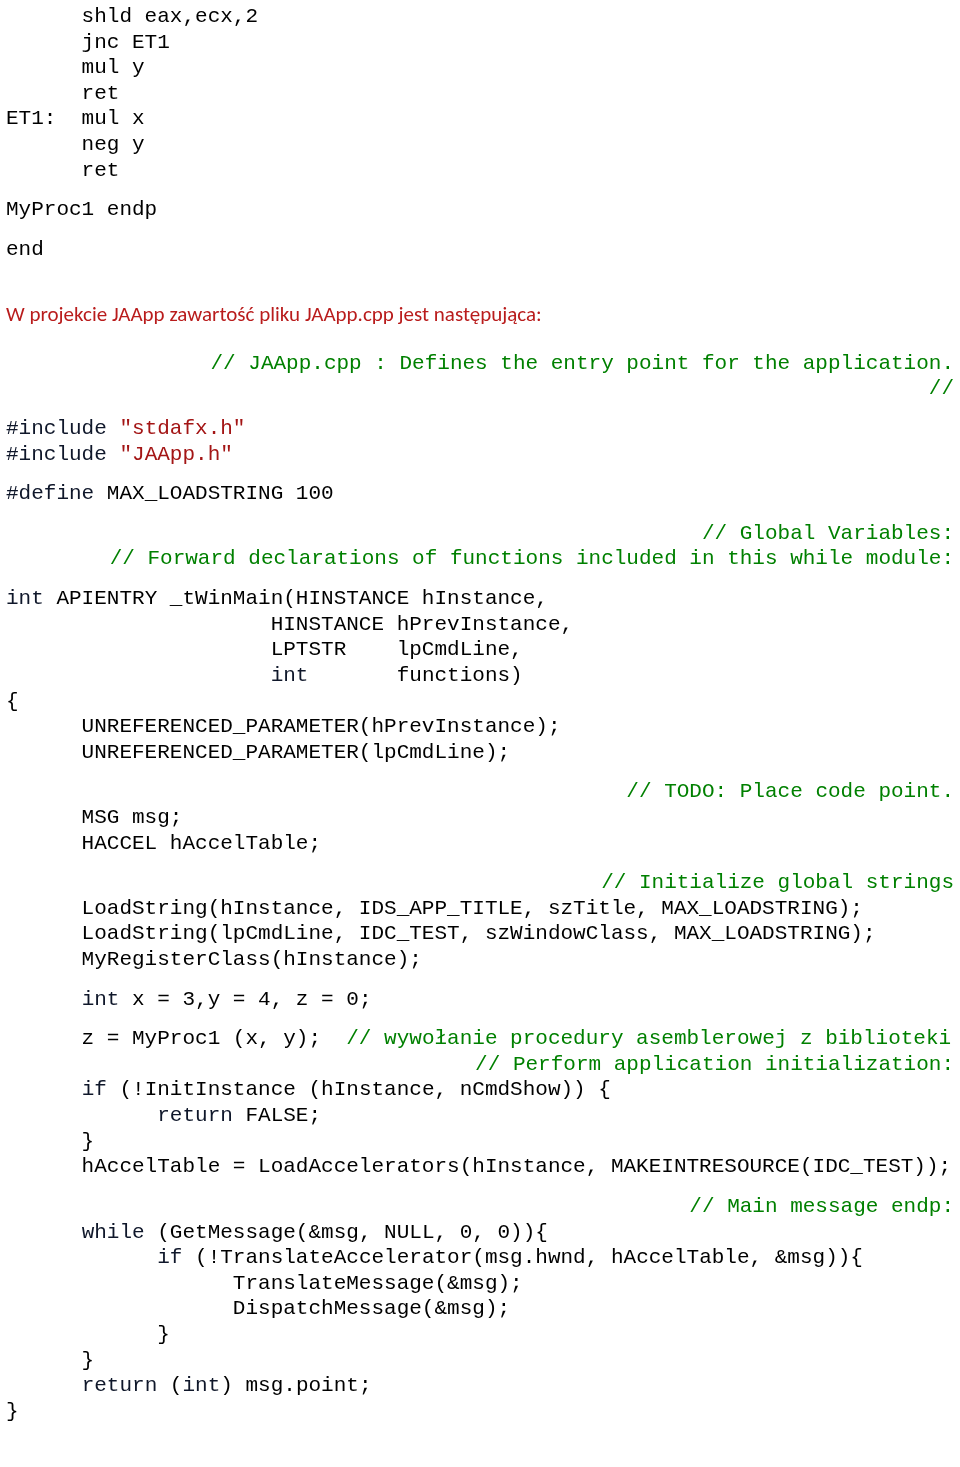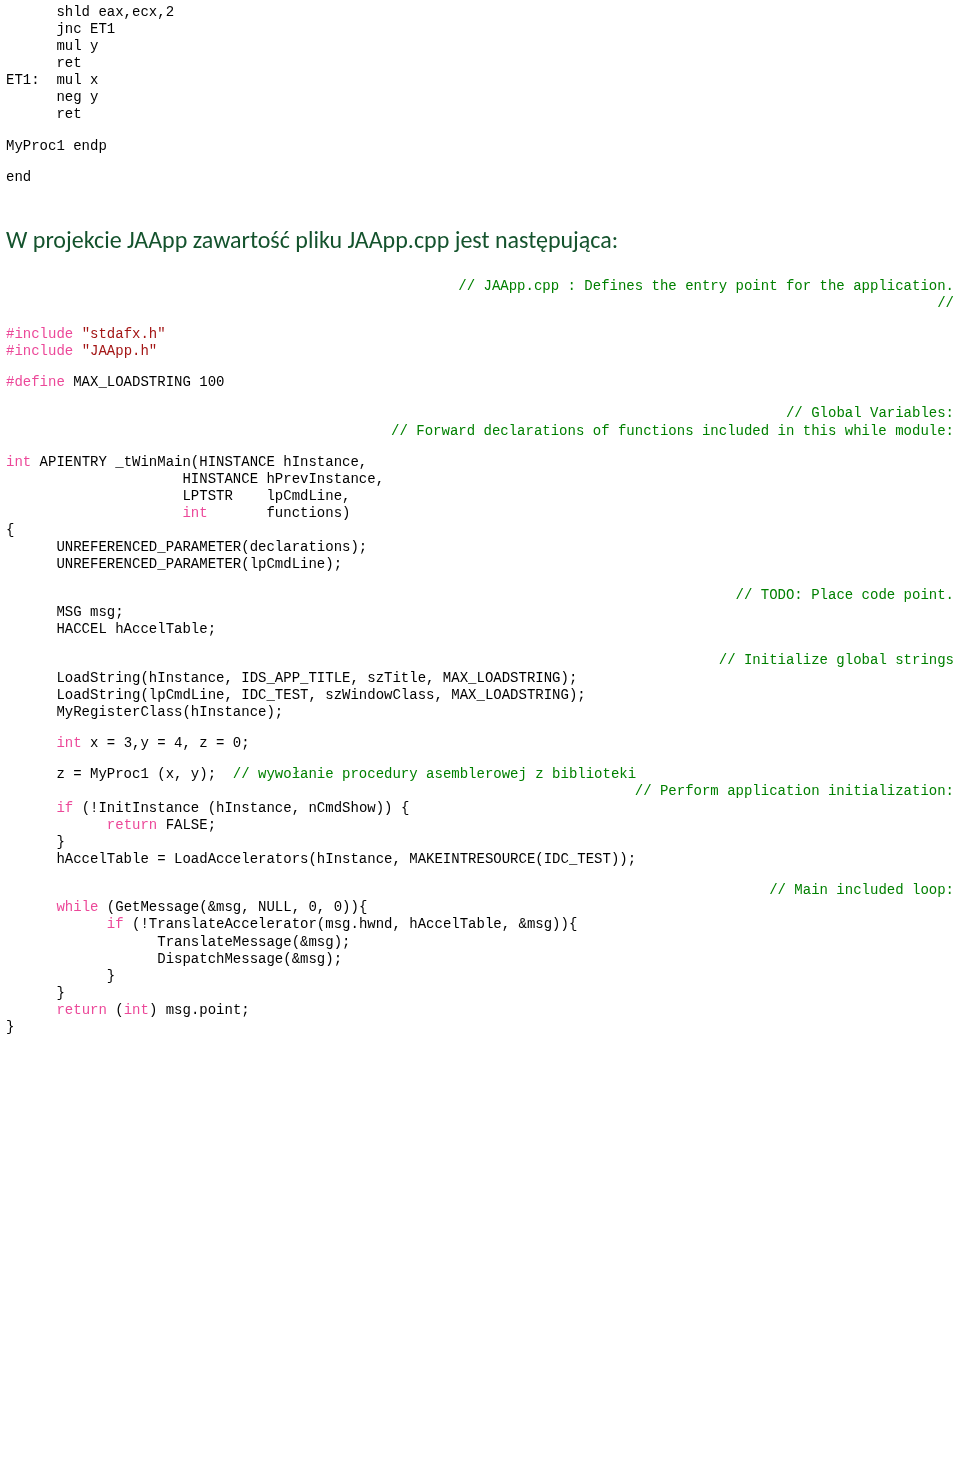--- a/index.html
+++ b/index.html
@@ -7,38 +7,38 @@
     padding: 0;
     background: #fff;
     width: 960px;
   }
   body {
     padding: 4px 6px 20px 6px;
     box-sizing: border-box;
   }
   .code {
     font-family: "Courier New", Courier, monospace;
-    font-size: 14px;
+    font-size: 21px;
     line-height: 1.22;
     white-space: pre;
     color: #000;
     margin: 0;
   }
   .prose {
     font-family: Calibri, Arial, sans-serif;
-    font-size: 24px;
+    font-size: 21px;
     line-height: 1.35;
-    color: #14532d;
+    color: #b91c1c;
     margin: 0;
   }
   .gap-sm { height: 14px; }
   .gap-md { height: 22px; }
   .gap-xl { height: 38px; }
   .grn { color: #008000; text-align: right; }
-  .blu { color: #ec4899; }
+  .blu { color: #0f172a; }
   .mar { color: #a31515; }
 </style>
 </head>
 <body>
 
 <div class="code">      shld eax,ecx,2</div>
 <div class="code">      jnc ET1</div>
 <div class="code">      mul y</div>
 <div class="code">      ret</div>
 <div class="code">ET1:  mul x</div>
@@ -64,42 +64,42 @@
 <div class="code"><span class="blu">#define</span><span> MAX_LOADSTRING 100</span></div>
 <div class="gap-sm"></div>
 <div class="code grn">// Global Variables:</div>
 <div class="code grn">// Forward declarations of functions included in this while module:</div>
 <div class="gap-sm"></div>
 <div class="code"><span class="blu">int</span><span> APIENTRY _tWinMain(HINSTANCE hInstance,</span></div>
 <div class="code">                     HINSTANCE hPrevInstance,</div>
 <div class="code">                     LPTSTR    lpCmdLine,</div>
 <div class="code"><span>                     </span><span class="blu">int</span><span>       functions)</span></div>
 <div class="code">{</div>
-<div class="code">      UNREFERENCED_PARAMETER(declarations);</div>
+<div class="code">      UNREFERENCED_PARAMETER(hPrevInstance);</div>
 <div class="code">      UNREFERENCED_PARAMETER(lpCmdLine);</div>
 <div class="gap-sm"></div>
 <div class="code grn">      // TODO: Place code point.</div>
 <div class="code">      MSG msg;</div>
 <div class="code">      HACCEL hAccelTable;</div>
 <div class="gap-sm"></div>
 <div class="code grn">      // Initialize global strings</div>
 <div class="code">      LoadString(hInstance, IDS_APP_TITLE, szTitle, MAX_LOADSTRING);</div>
 <div class="code">      LoadString(lpCmdLine, IDC_TEST, szWindowClass, MAX_LOADSTRING);</div>
 <div class="code">      MyRegisterClass(hInstance);</div>
 <div class="gap-sm"></div>
 <div class="code"><span>      </span><span class="blu">int</span><span> x = 3,y = 4, z = 0;</span></div>
 <div class="gap-sm"></div>
 <div class="code"><span>      z = MyProc1 (x, y);  </span><span class="grn">// wywołanie procedury asemblerowej z biblioteki</span></div>
 <div class="code grn">      // Perform application initialization:</div>
 <div class="code"><span>      </span><span class="blu">if</span><span> (!InitInstance (hInstance, nCmdShow)) {</span></div>
 <div class="code"><span>            </span><span class="blu">return</span><span> FALSE;</span></div>
 <div class="code">      }</div>
 <div class="code">      hAccelTable = LoadAccelerators(hInstance, MAKEINTRESOURCE(IDC_TEST));</div>
 <div class="gap-sm"></div>
-<div class="code grn">      // Main included loop:</div>
+<div class="code grn">      // Main message endp:</div>
 <div class="code"><span>      </span><span class="blu">while</span><span> (GetMessage(&amp;msg, NULL, 0, 0)){</span></div>
 <div class="code"><span>            </span><span class="blu">if</span><span> (!TranslateAccelerator(msg.hwnd, hAccelTable, &amp;msg)){</span></div>
 <div class="code">                  TranslateMessage(&amp;msg);</div>
 <div class="code">                  DispatchMessage(&amp;msg);</div>
 <div class="code">            }</div>
 <div class="code">      }</div>
 <div class="code"><span>      </span><span class="blu">return</span><span> (</span><span class="blu">int</span><span>) msg.point;</span></div>
 <div class="code">}</div>
 
 </body></html>

